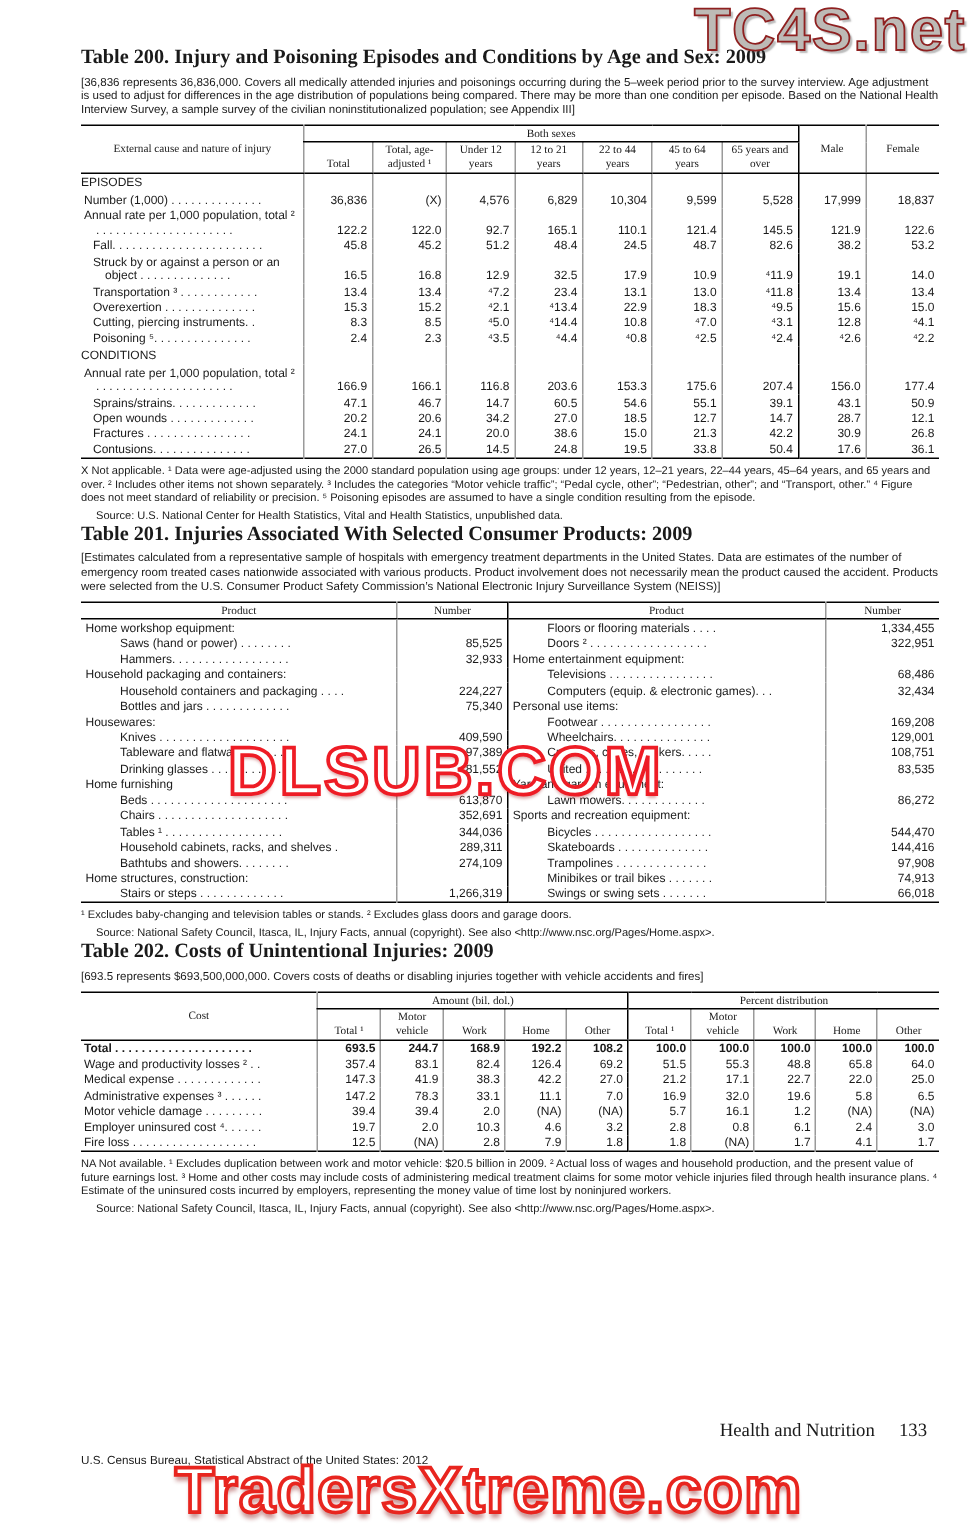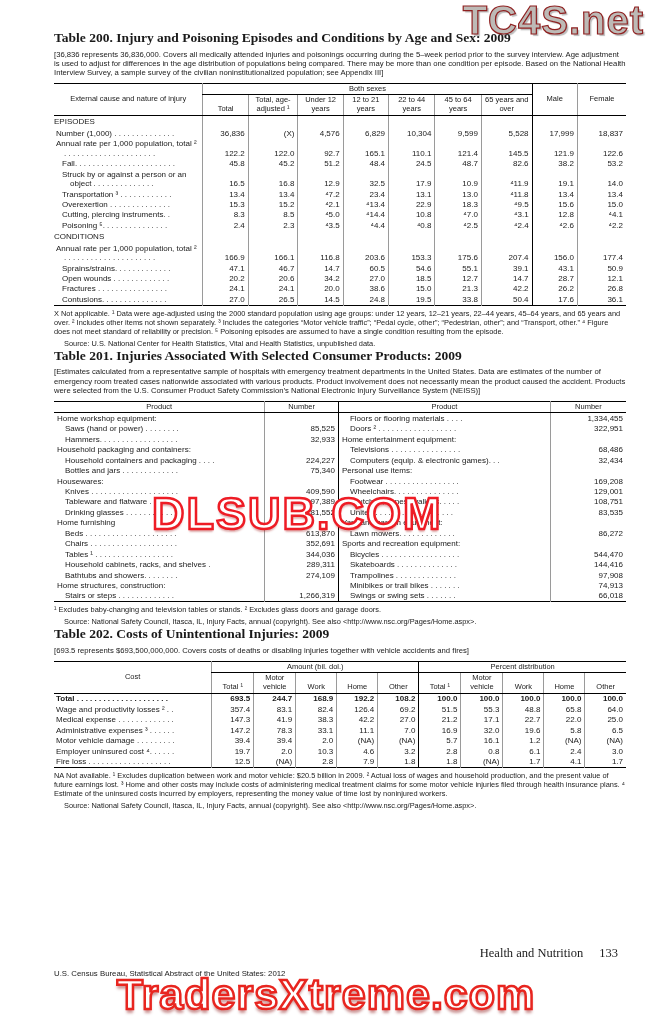--- a/index.html
+++ b/index.html
@@ -17,35 +17,35 @@
     font-size:13.5px; line-height:1.15; font-weight:bold;
     margin:0 0 4px 0;
   }
   .mt { margin-top:16px; }
   .note { font-size:7.7px; line-height:1.2; margin:0 0 6px 0; }
   .fn { font-size:7.4px; line-height:1.22; margin:3px 0 0 0; }
   .src { text-indent:10px; }
 
   table { border-collapse:collapse; width:100%; table-layout:fixed; }
   .stat { border-top:1.5px solid #000; border-bottom:1.5px solid #000; font-size:8px; }
-  .stat th { font-weight:normal; font-size:7.5px; line-height:1.1; text-align:center; padding:1px 2px; vertical-align:middle; }
+  .stat th { font-weight:normal; font-size:7.5px; line-height:1.1; text-align:center; padding:1px 2px; vertical-align:middle;font-family:Liberation Serif, serif; }
   .stat thead tr.sub th { vertical-align:bottom; padding-bottom:2px; }
   .stat thead th { border-bottom:1px solid #000; }
   .stat th.group { border-bottom:1px solid #000; }
   .stat td { padding:0.5px 3px 0.5px 2px; line-height:1.18; vertical-align:bottom; }
   .stat td.v { text-align:right; white-space:nowrap; }
   .stat .c, .stat td.v { border-left:1px solid #9a9a9a; }
   .stat .sexdiv { border-left:1px solid #000 !important;margin-left:44px; }
   .stat .mid { border-left:1px solid #000 !important; }
   .stat .pgdiv { border-left:1px solid #000 !important; }
   .stat td.lbl { padding-left:10px; text-indent:-8px; }
   .stat td.lbl.ind { padding-left:16px; }
   .stat td.sect { text-align:left; text-indent:0; padding:1.5px 0; }
   .stat td.plbl { white-space:nowrap; overflow:hidden; padding-left:3px; }
-  .stat td.plbl.ind { padding-left:11px; }
+  .stat td.plbl.ind { padding-left:26px; }
   .stat .b { font-weight:bold; }
 
   .footer-right {
     position:absolute; right:34px; top:946px; z-index:1;
     font-family:"Liberation Serif", serif; font-size:12.5px;
   }
   .footer-right .pgnum { margin-left:16px; }
   .credit { position:absolute; left:54px; top:969px; z-index:1; font-size:7.8px; }
 
   .wm { position:absolute; font-weight:bold; white-space:nowrap; z-index:5; pointer-events:none;
@@ -263,21 +263,21 @@
         </tr>
         <tr>
           <td class="lbl ind">Fractures . . . . . . . . . . . . . . . .</td>
           <td class="v">24.1</td>
           <td class="v">24.1</td>
           <td class="v">20.0</td>
           <td class="v">38.6</td>
           <td class="v">15.0</td>
           <td class="v">21.3</td>
           <td class="v">42.2</td>
-          <td class="v sexdiv">26.2</td>
+          <td class="v sexdiv">30.9</td>
           <td class="v">26.8</td>
         </tr>
         <tr>
           <td class="lbl ind">Contusions. . . . . . . . . . . . . . .</td>
           <td class="v">27.0</td>
           <td class="v">26.5</td>
           <td class="v">14.5</td>
           <td class="v">24.8</td>
           <td class="v">19.5</td>
           <td class="v">33.8</td>

